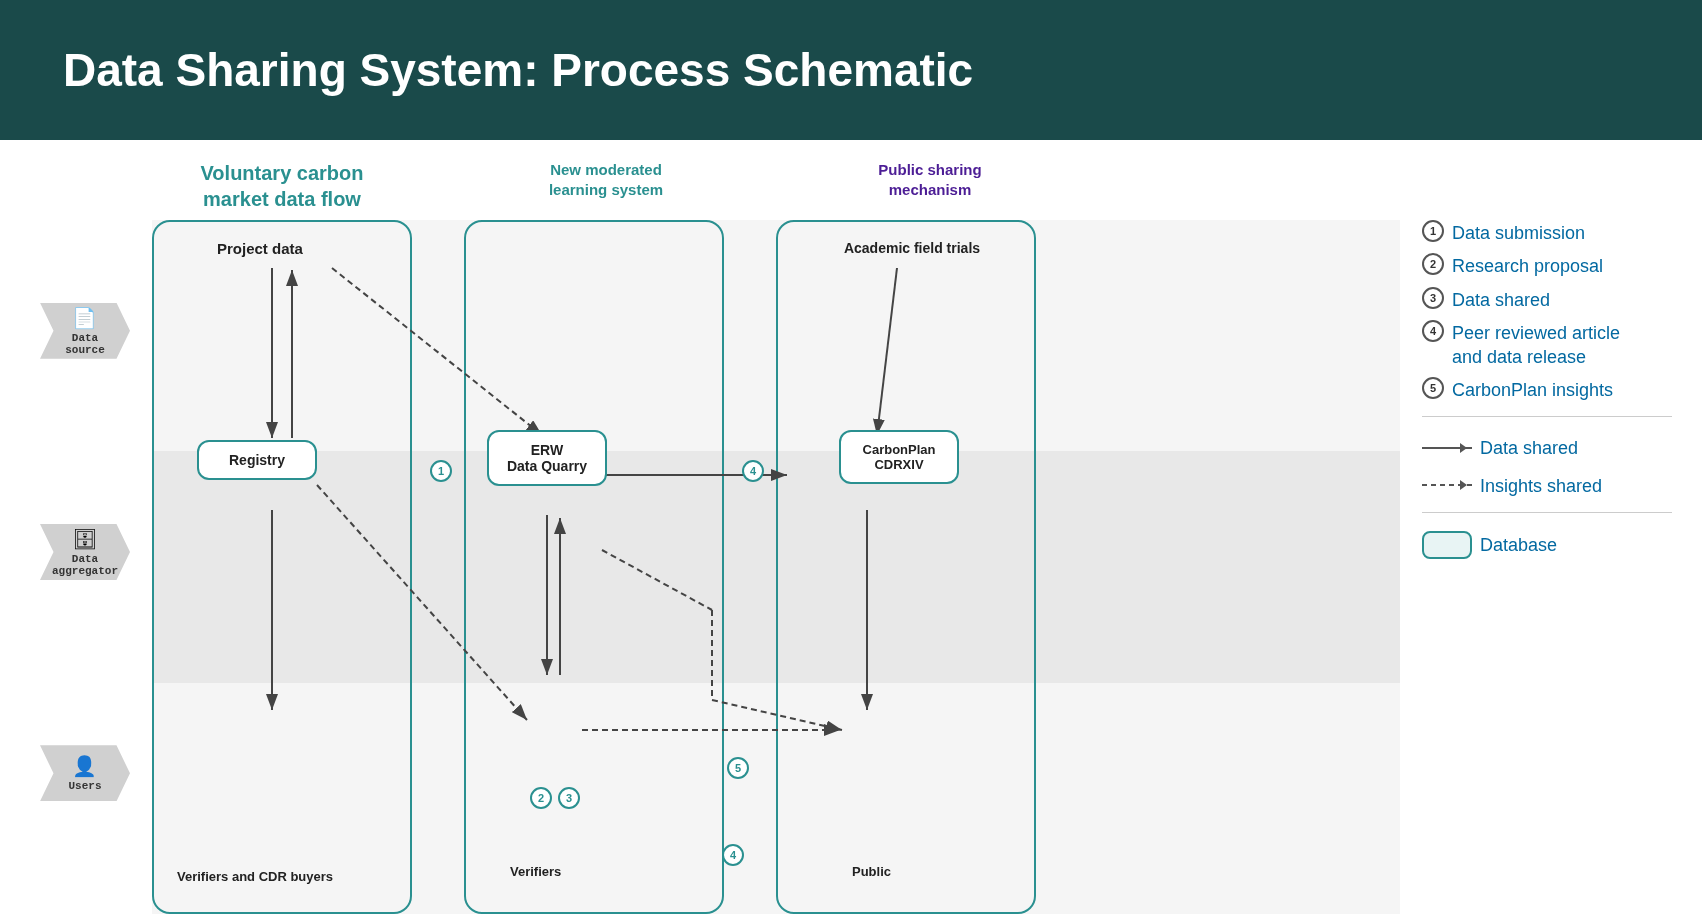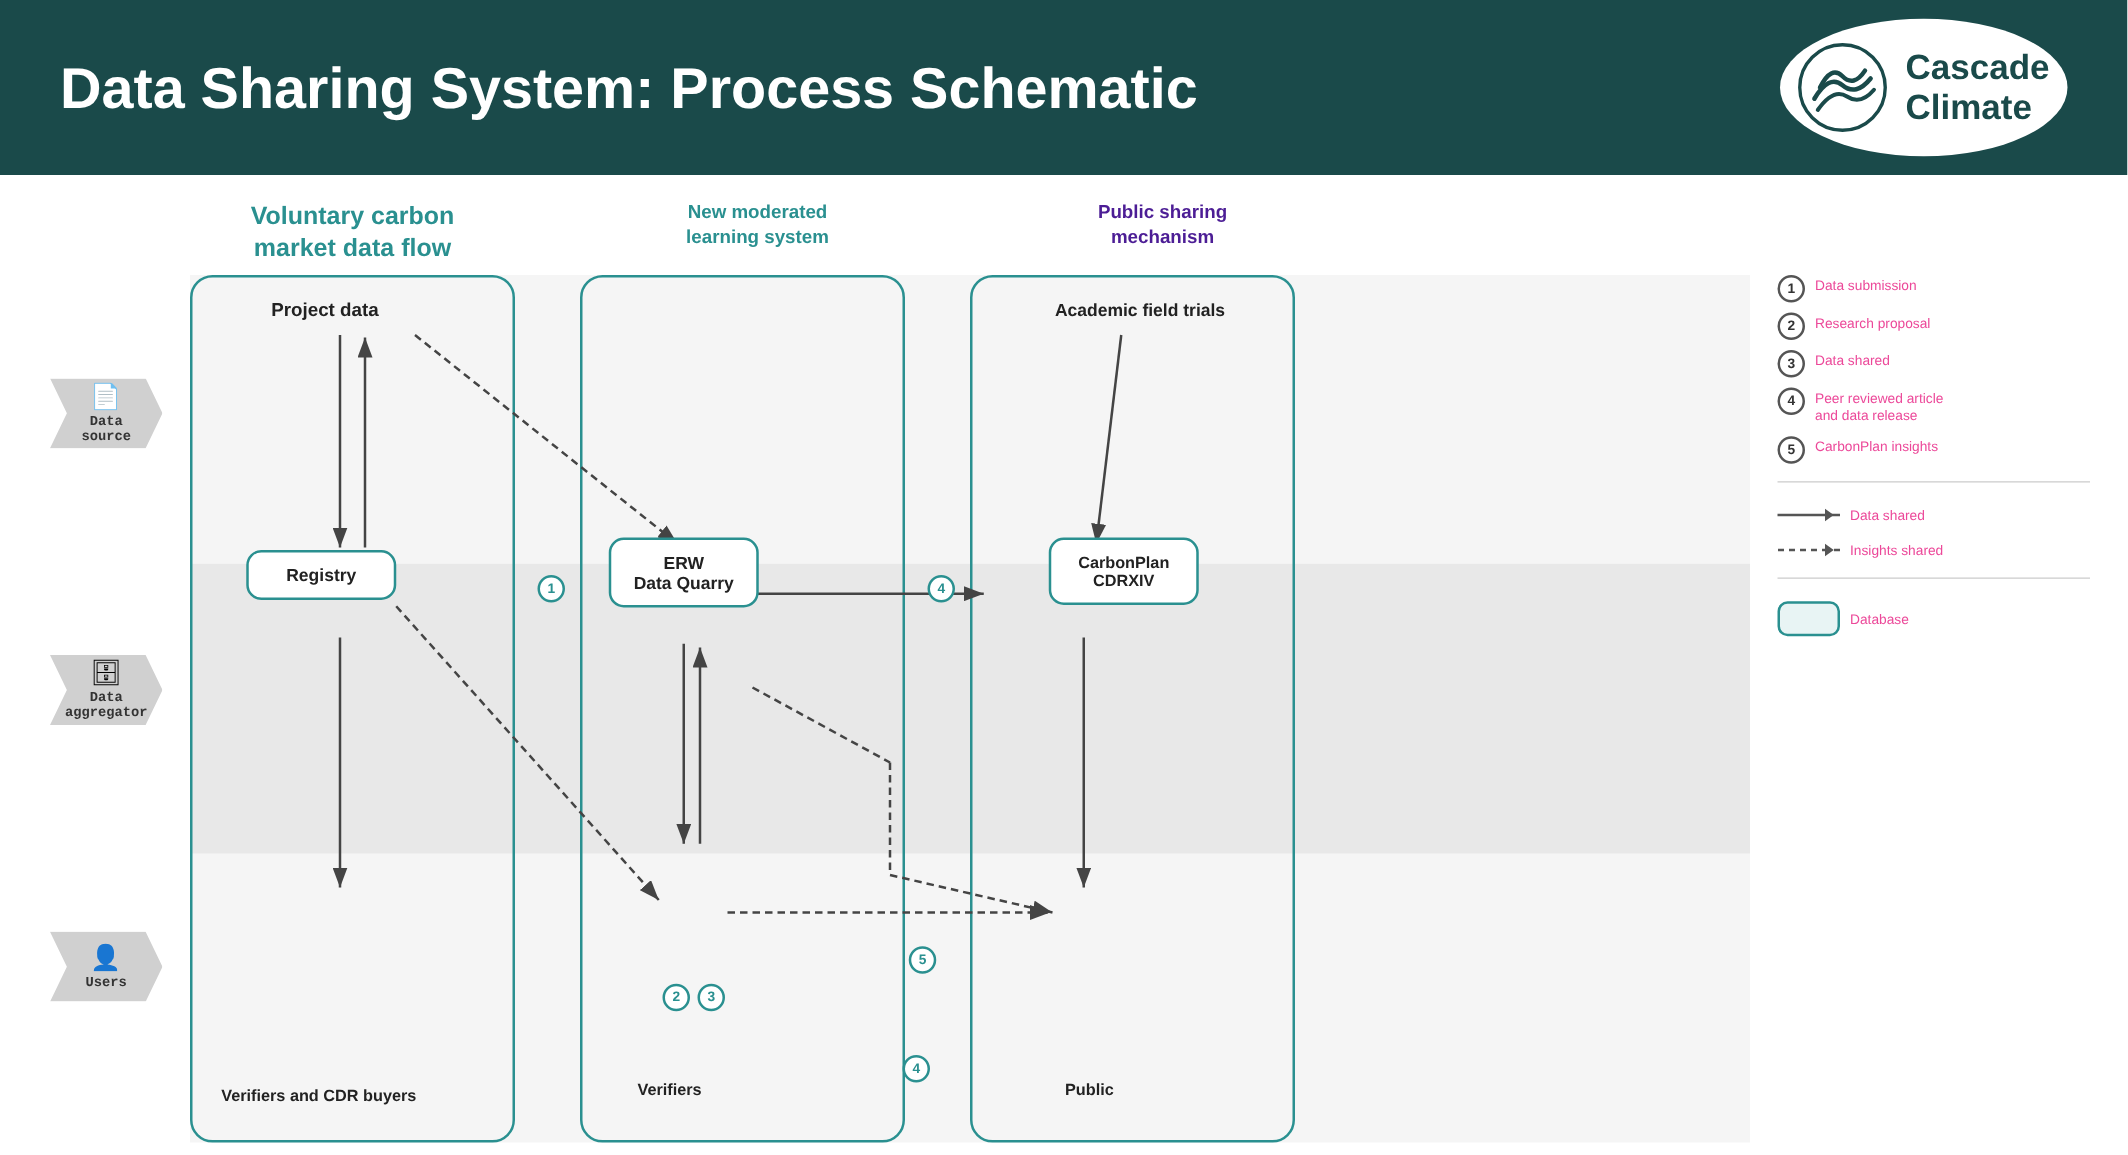--- a/index.html
+++ b/index.html
@@ -11,21 +11,21 @@
       overflow: hidden;
     }
 
     
     .header {
       background: #1a4a4a;
       color: #fff;
       display: flex;
       align-items: center;
       justify-content: space-between;
-      padding: 18px 48px;
+      padding: 18px 63px;
       height: 140px;
     }
     .header-title {
       font-size: 46px;
       font-weight: 800;
       color: #fff;
       line-height: 1.1;
     }
     .logo-area {
       display: flex;
@@ -118,22 +118,22 @@
       height: 22px;
       display: flex;
       align-items: center;
       justify-content: center;
       font-size: 11px;
       font-weight: 700;
       flex-shrink: 0;
       color: #333;
     }
     .legend-text {
-      font-size: 11px;
-      color: #ec4899;
+      font-size: 18px;
+      color: #0369a1;
       font-weight: 500;
       line-height: 1.3;
       padding-top: 2px;
     }
     .legend-divider {
       border: none;
       border-top: 1px solid #ccc;
       margin: 6px 0;
     }
     .legend-arrow-item {
@@ -198,33 +198,20 @@
       z-index: 10;
     }
   </style>
 </head>
 <body>
 
 <div>
 
   <div class="header">
     <h1 class="header-title">Data Sharing System: Process Schematic</h1>
-    <div class="logo-area">
-
-      <svg class="logo-circle" viewBox="0 0 80 80">
-        <circle cx="40" cy="40" r="38" fill="none" stroke="#1a4a4a" stroke-width="3"></circle>
-        <path d="M20,40 Q30,20 40,30 Q50,40 60,25" fill="none" stroke="#1a4a4a" stroke-width="4" stroke-linecap="round"></path>
-        <path d="M15,50 Q28,28 40,38 Q52,48 65,32" fill="none" stroke="#1a4a4a" stroke-width="4" stroke-linecap="round"></path>
-        <path d="M18,60 Q32,40 44,48 Q56,56 68,42" fill="none" stroke="#1a4a4a" stroke-width="3.5" stroke-linecap="round"></path>
-      </svg>
-      <div>
-        <div style="font-size:28px;font-weight:800;color:#1a4a4a;">Cascade</div>
-        <div style="font-size:28px;font-weight:800;color:#1a4a4a;">Climate</div>
-      </div>
-    </div>
   </div>
 
   <div class="main">
 
     <div class="sources-col">
       <div class="source-item">
         <div class="chevron-shape">
           <span style="font-size:20px;">📄</span>
           <span class="source-label" style="font-size:11px;text-align:center;">Data<br>source</span>
         </div>

